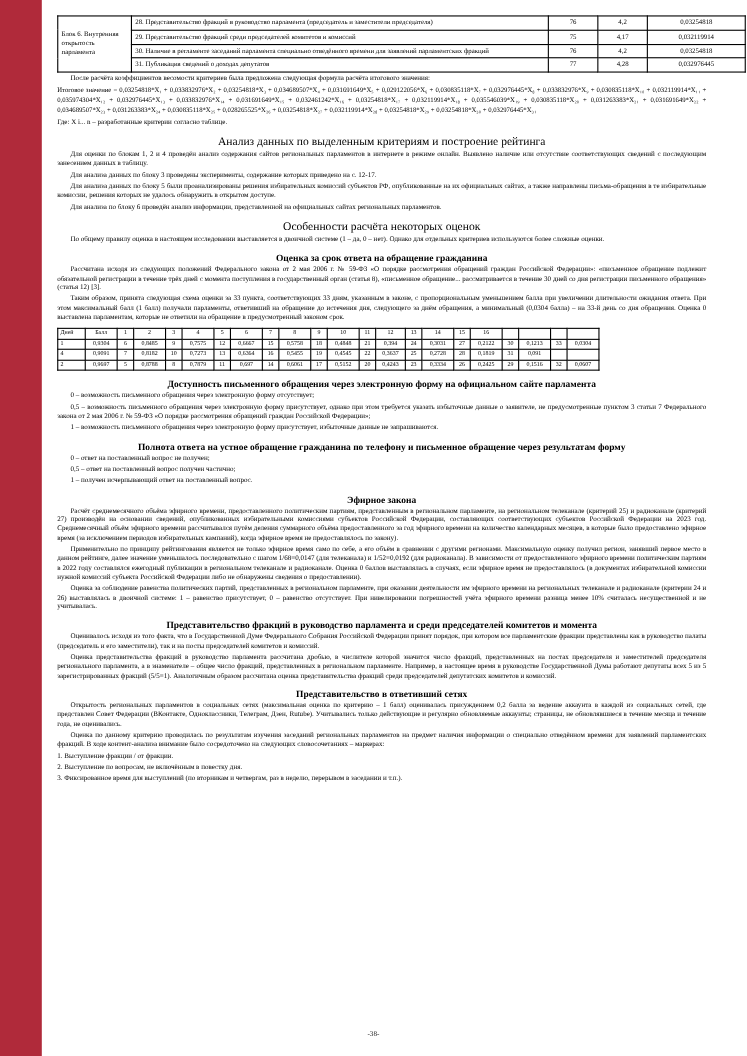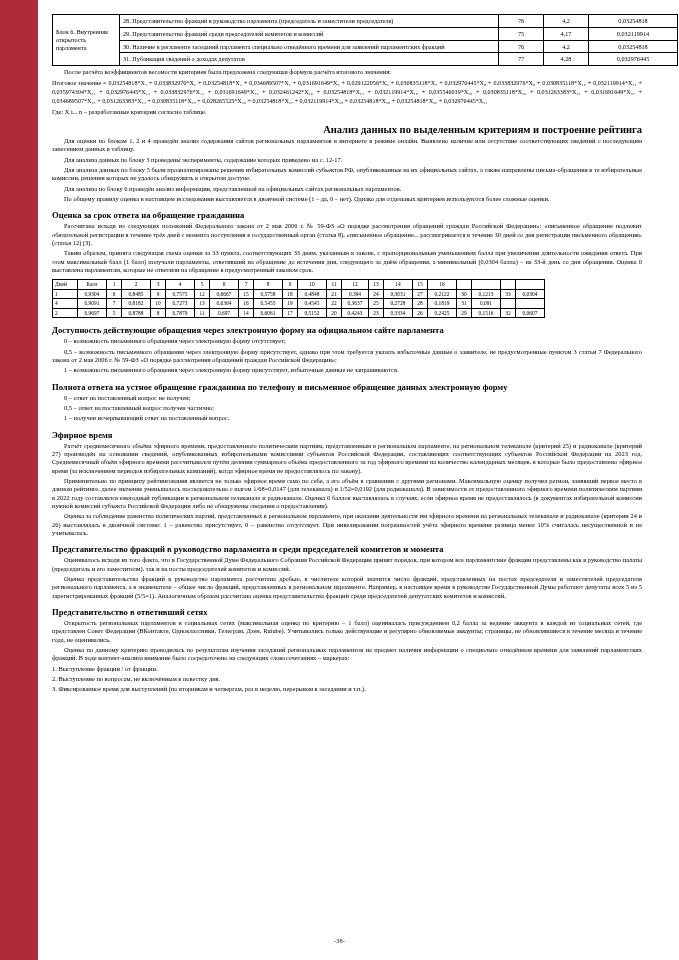--- a/index.html
+++ b/index.html
@@ -22,24 +22,24 @@
 
   p.just{
     text-align:justify;font-size:6.4px;line-height:1.3;margin:2px 0 0 0;
     text-indent:12px;
   }
   p.noind{text-indent:0;}
   .formula{
     font-size:6.1px;line-height:1.45;text-align:justify;margin:3px 0 0 0;
   }
   h2.sec{
-    font-size:10.5px;font-weight:bold;margin:8px 0 1px 0;text-align:right;
+    font-size:10.5px;font-weight:normal;margin:8px 0 1px 0;text-align:center;
   }
   h3.sub{
-    font-size:8.6px;font-weight:bold;margin:7px 0 1px 0;text-align:left;
+    font-size:8.6px;font-weight:bold;margin:7px 0 1px 0;text-align:center;
   }
   table.num{border-collapse:collapse;margin:5px 0 2px 0;table-layout:fixed;}
   table.num td{
     border:1px solid #000;font-size:5.4px;text-align:center;padding:1px 0;
     line-height:1.2;
   }
   table.num td.lbl{font-weight:normal;text-align:left;padding-left:2px;}
   .pgnum{
     position:absolute;left:0;right:0;bottom:16px;text-align:center;
     font-size:6.5px;color:#222;
@@ -98,20 +98,21 @@
     <p class="just">После расчёта коэффициентов весомости критериев была предложена следующая формула расчёта итогового значения:</p>
     <p class="formula">Итоговое значение = 0,03254818*X₁ + 0,033832976*X₂ + 0,03254818*X₃ + 0,034689507*X₄ + 0,031691649*X₅ + 0,029122056*X₆ + 0,030835118*X₇ + 0,032976445*X₈ + 0,033832976*X₉ + 0,030835118*X₁₀ + 0,032119914*X₁₁ + 0,035974304*X₁₂ + 0,032976445*X₁₃ + 0,033832976*X₁₄ + 0,031691649*X₁₅ + 0,032461242*X₁₆ + 0,03254818*X₁₇ + 0,032119914*X₁₈ + 0,035546039*X₁₉ + 0,030835118*X₂₀ + 0,031263383*X₂₁ + 0,031691649*X₂₂ + 0,034689507*X₂₃ + 0,031263383*X₂₄ + 0,030835118*X₂₅ + 0,028265525*X₂₆ + 0,03254818*X₂₇ + 0,032119914*X₂₈ + 0,03254818*X₂₉ + 0,03254818*X₃₀ + 0,032976445*X₃₁</p>
     <p class="just noind">Где: Х i... n – разработанные критерии согласно таблице.</p>
 
     <h2 class="sec">Анализ данных по выделенным критериям и построение рейтинга</h2>
     <p class="just">Для оценки по блокам 1, 2 и 4 проведён анализ содержания сайтов региональных парламентов в интернете в режиме онлайн. Выявлено наличие или отсутствие соответствующих сведений с последующим занесением данных в таблицу.</p>
     <p class="just">Для анализа данных по блоку 3 проведены эксперименты, содержание которых приведено на с. 12-17.</p>
     <p class="just">Для анализа данных по блоку 5 были проанализированы решения избирательных комиссий субъектов РФ, опубликованные на их официальных сайтах, а также направлены письма-обращения в те избирательные комиссии, решения которых не удалось обнаружить в открытом доступе.</p>
     <p class="just">Для анализа по блоку 6 проведён анализ информации, представленной на официальных сайтах региональных парламентов.</p>
 
+    <h2 class="sec">Особенности расчёта некоторых оценок</h2>
     <p class="just">По общему правилу оценка в настоящем исследовании выставляется в двоичной системе (1 – да, 0 – нет). Однако для отдельных критериев используются более сложные оценки.</p>
 
     <h3 class="sub">Оценка за срок ответа на обращение гражданина</h3>
     <p class="just">Рассчитана исходя из следующих положений Федерального закона от 2 мая 2006 г. № 59-ФЗ «О порядке рассмотрения обращений граждан Российской Федерации»: «письменное обращение подлежит обязательной регистрации в течение трёх дней с момента поступления в государственный орган (статья 8), «письменное обращение... рассматривается в течение 30 дней со дня регистрации письменного обращения» (статья 12) [3].</p>
     <p class="just">Таким образом, принята следующая схема оценки за 33 пункта, соответствующих 33 дням, указанным в законе, с пропорциональным уменьшением балла при увеличении длительности ожидания ответа. При этом максимальный балл (1 балл) получали парламенты, ответивший на обращение до истечения дня, следующего за днём обращения, а минимальный (0,0304 балла) – на 33-й день со дня обращения. Оценка 0 выставлена парламентам, которые не ответили на обращение в предусмотренный законом срок.</p>
 
     <table class="num">
       <tbody>
           <tr>
         <td class="lbl" style="width:22px;">Дней</td>
@@ -205,31 +206,31 @@
         <td>26</td>
         <td>0,2425</td>
         <td>29</td>
         <td>0,1516</td>
         <td>32</td>
         <td>0,0607</td>
       </tr>
     </tbody>
       </table>
 
-    <h3 class="sub">Доступность действующие обращения через электронную форму на официальном сайте парламента</h3>
+    <h3 class="sub">Доступность письменного обращения через электронную форму на официальном сайте парламента</h3>
     <p class="just">0 – возможность письменного обращения через электронную форму отсутствует;</p>
     <p class="just">0,5 – возможность письменного обращения через электронную форму присутствует, однако при этом требуется указать избыточные данные о заявителе, не предусмотренные пунктом 3 статьи 7 Федерального закона от 2 мая 2006 г. № 59-ФЗ «О порядке рассмотрения обращений граждан Российской Федерации»;</p>
     <p class="just">1 – возможность письменного обращения через электронную форму присутствует, избыточные данные не запрашиваются.</p>
 
-    <h3 class="sub">Полнота ответа на устное обращение гражданина по телефону и письменное обращение данных электронную форму</h3>
+    <h3 class="sub">Полнота ответа на устное обращение гражданина по телефону и письменное обращение через результатам форму</h3>
     <p class="just">0 – ответ на поставленный вопрос не получен;</p>
     <p class="just">0,5 – ответ на поставленный вопрос получен частично;</p>
     <p class="just">1 – получен исчерпывающий ответ на поставленный вопрос.</p>
 
-    <h3 class="sub">Эфирное время</h3>
+    <h3 class="sub">Эфирное закона</h3>
     <p class="just">Расчёт среднемесячного объёма эфирного времени, предоставленного политическим партиям, представленным в региональном парламенте, на региональном телеканале (критерий 25) и радиоканале (критерий 27) производён на основании сведений, опубликованных избирательными комиссиями субъектов Российской Федерации, составляющих соответствующих субъектов Российской Федерации на 2023 год. Среднемесячный объём эфирного времени рассчитывался путём деления суммарного объёма предоставленного за год эфирного времени на количество календарных месяцев, в которые было предоставлено эфирное время (за исключением периодов избирательных кампаний), когда эфирное время не предоставлялось по закону).</p>
     <p class="just">Применительно по принципу рейтингования является не только эфирное время само по себе, а его объём в сравнении с другими регионами. Максимальную оценку получил регион, занявший первое место в данном рейтинге, далее значение уменьшалось последовательно с шагом 1/68=0,0147 (для телеканала) и 1/52=0,0192 (для радиоканала). В зависимости от предоставленного эфирного времени политическим партиям в 2022 году составлялся ежегодный публикации в региональном телеканале и радиоканале. Оценка 0 баллов выставлялась в случаях, если эфирное время не предоставлялось (в документах избирательной комиссии нужной комиссий субъекта Российской Федерации либо не обнаружены сведения о предоставлении).</p>
     <p class="just">Оценка за соблюдение равенства политических партий, представленных в региональном парламенте, при оказании деятельности им эфирного времени на региональных телеканале и радиоканале (критерии 24 и 26) выставлялась в двоичной системе: 1 – равенство присутствует, 0 – равенство отсутствует. При нивелировании погрешностей учёта эфирного времени разница менее 10% считалась несущественной и не учитывалась.</p>
 
     <h3 class="sub">Представительство фракций в руководство парламента и среди председателей комитетов и момента</h3>
     <p class="just">Оценивалось исходя из того факта, что в Государственной Думе Федерального Собрания Российской Федерации принят порядок, при котором все парламентские фракции представлены как в руководство палаты (председатель и его заместители), так и на посты председателей комитетов и комиссий.</p>
     <p class="just">Оценка представительства фракций в руководство парламента рассчитана дробью, в числителе которой значится число фракций, представленных на постах председателя и заместителей председателя регионального парламента, а в знаменателе – общее число фракций, представленных в региональном парламенте. Например, в настоящее время в руководстве Государственной Думы работают депутаты всех 5 из 5 зарегистрированных фракций (5/5=1). Аналогичным образом рассчитана оценка представительства фракций среди председателей депутатских комитетов и комиссий.</p>
 
     <h3 class="sub">Представительство в ответивший сетях</h3>
     <p class="just">Открытость региональных парламентов в социальных сетях (максимальная оценка по критерию – 1 балл) оценивалась присуждением 0,2 балла за ведение аккаунта в каждой из социальных сетей, где представлен Совет Федерации (ВКонтакте, Одноклассники, Телеграм, Дзен, Rutube). Учитывались только действующие и регулярно обновляемые аккаунты; страницы, не обновлявшиеся в течение месяца и течение года, не оценивались.</p>

